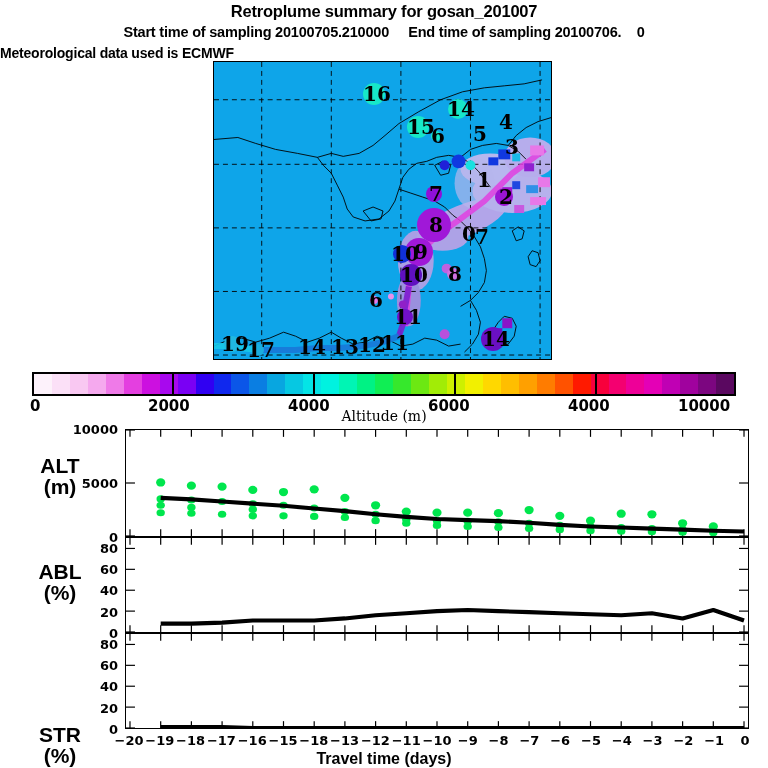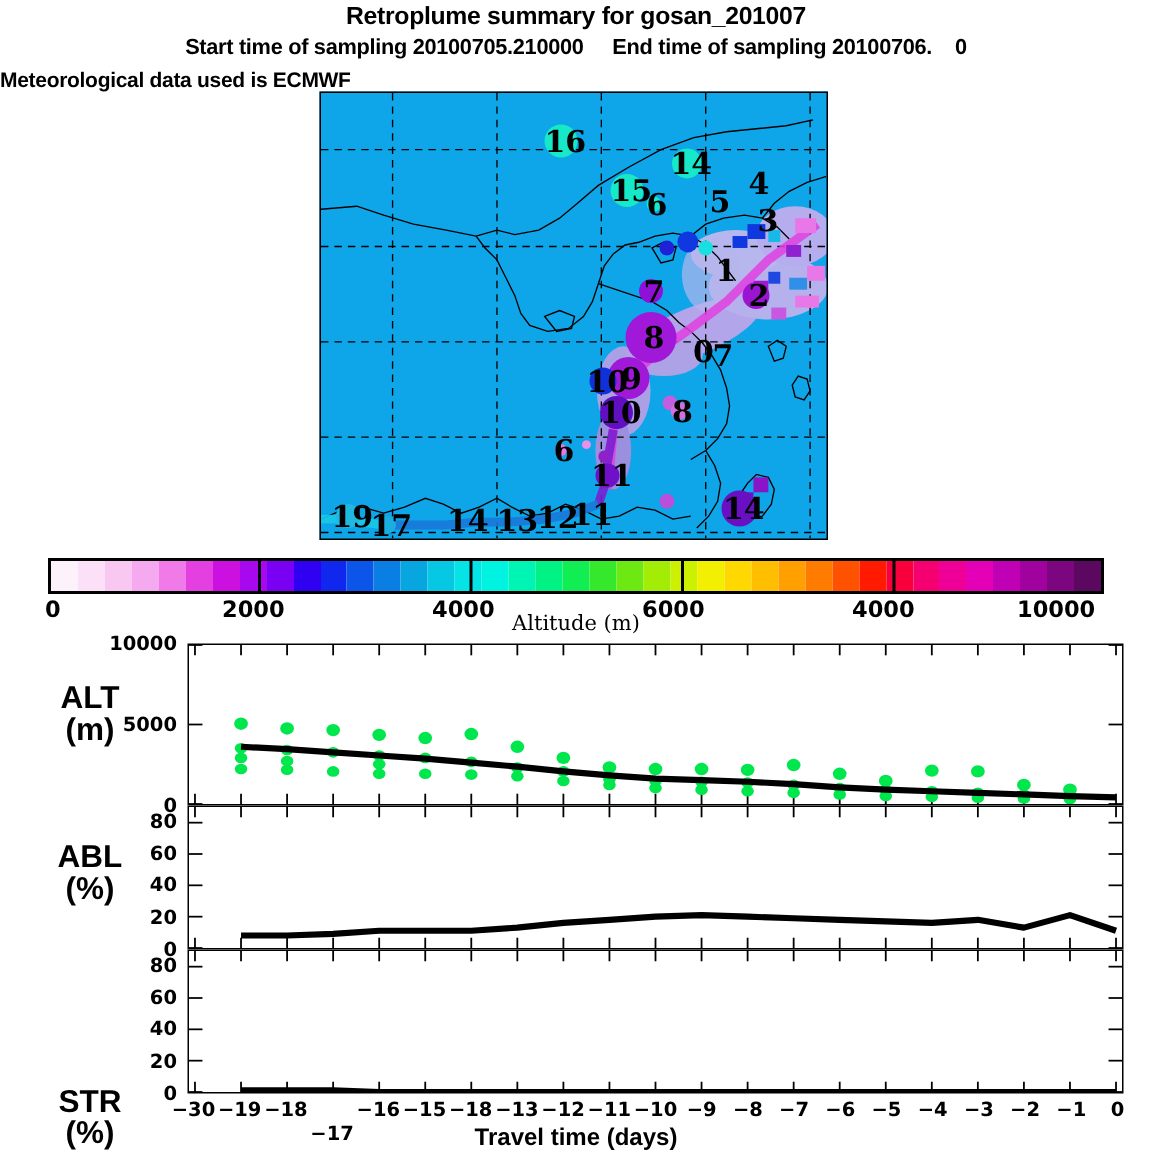--- a/index.html
+++ b/index.html
@@ -514,24 +514,24 @@
         <line x1="0" x2="9" y1="32" y2="32"></line>
         <line x1="624" x2="615" y1="32" y2="32"></line>
         <line x1="0" x2="9" y1="10.666666666666671" y2="10.666666666666671"></line>
         <line x1="624" x2="615" y1="10.666666666666671" y2="10.666666666666671"></line>
       </g>
     <polyline id="str-line" fill="none" stroke="#000" stroke-width="4.2" stroke-linejoin="round" points="34.8,94.93333333333334 65.6,94.93333333333334 96.4,94.93333333333334 127.2,96 158,96 188.8,96 219.6,96 250.4,96 281.2,96 312,96 342.8,96 373.6,96 404.4,96 435.2,96 466,96 496.8,96 527.6,96 558.4,96 589.2,96 620,96"></polyline>
   </svg>
 </div>
 
 <div id="xticklabels">
-    <span style="left: 4px;">−30</span>
+    <span style="left: 4px;">−20</span>
     <span style="left: 34.8px;">−19</span>
     <span style="left: 65.6px;">−18</span>
-    <span style="left: 96.4px; margin-top: 16px;">−17</span>
+    <span style="left: 96.4px;">−17</span>
     <span style="left: 127.2px;">−16</span>
     <span style="left: 158px;">−15</span>
     <span style="left: 188.8px;">−18</span>
     <span style="left: 219.6px;">−13</span>
     <span style="left: 250.4px;">−12</span>
     <span style="left: 281.2px;">−11</span>
     <span style="left: 312px;">−10</span>
     <span style="left: 342.8px;">−9</span>
     <span style="left: 373.6px;">−8</span>
     <span style="left: 404.4px;">−7</span>

